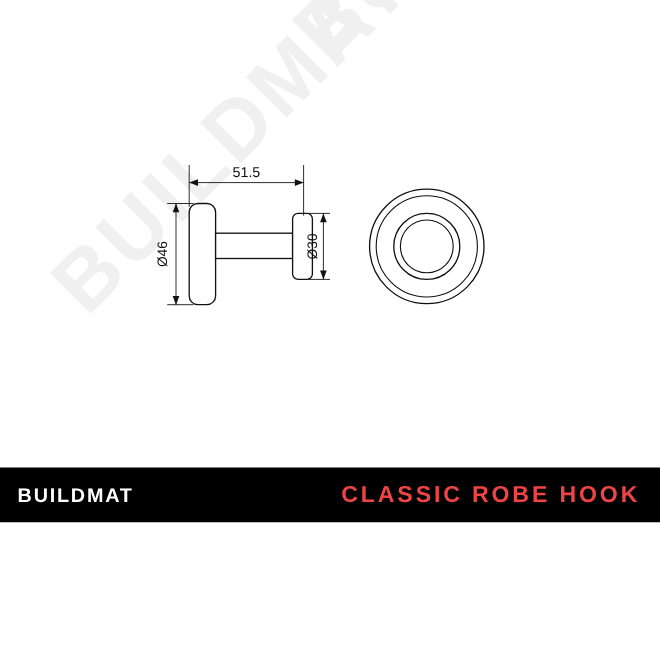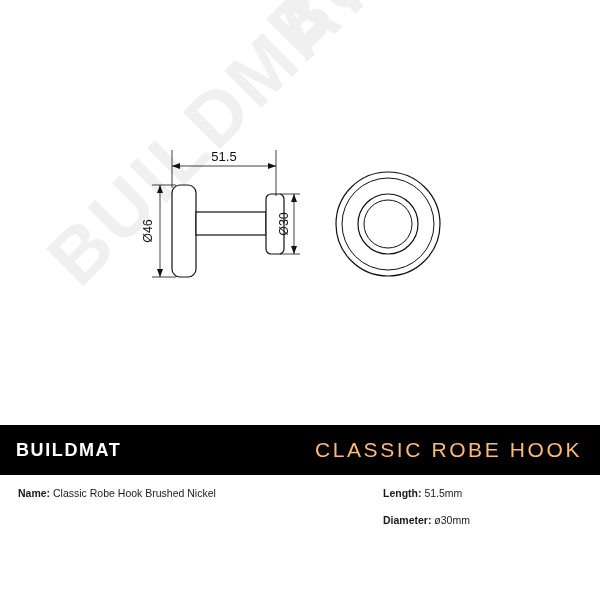--- a/index.html
+++ b/index.html
@@ -69,23 +69,23 @@
     box-sizing: border-box;
     padding: 0 16px;
   }
   .brand {
     color: #ffffff;
     font-size: 18px;
     font-weight: bold;
     letter-spacing: 1.6px;
   }
   .product-title {
-    color: #fdba74;
+    color: #ef4444;
     font-size: 21px;
-    font-weight: normal;
+    font-weight: bold;
     letter-spacing: 2.6px;
     margin-right: 2px;
   }
 
   
   .specs {
     position: absolute;
     left: 0;
     top: 475px;
     width: 600px;
@@ -178,30 +178,16 @@
 </div>
 
 <div class="title-bar">
   <div class="brand">BUILDMAT</div>
   <div class="product-title">CLASSIC ROBE HOOK</div>
 </div>
 
 <div class="specs">
 
   <div class="spec-col left">
-    <div class="spec-row">
-      <span class="spec-label">Name:</span>
-      <span class="spec-value">Classic Robe Hook Brushed Nickel</span>
-    </div>
   </div>
 
-  <div class="spec-col right">
-    <div class="spec-row">
-      <span class="spec-label">Length:</span>
-      <span class="spec-value">51.5mm</span>
-    </div>
-    <div class="spec-row">
-      <span class="spec-label">Diameter:</span>
-      <span class="spec-value">ø30mm</span>
-    </div>
-  </div>
 
 </div>
 
 </body></html>

